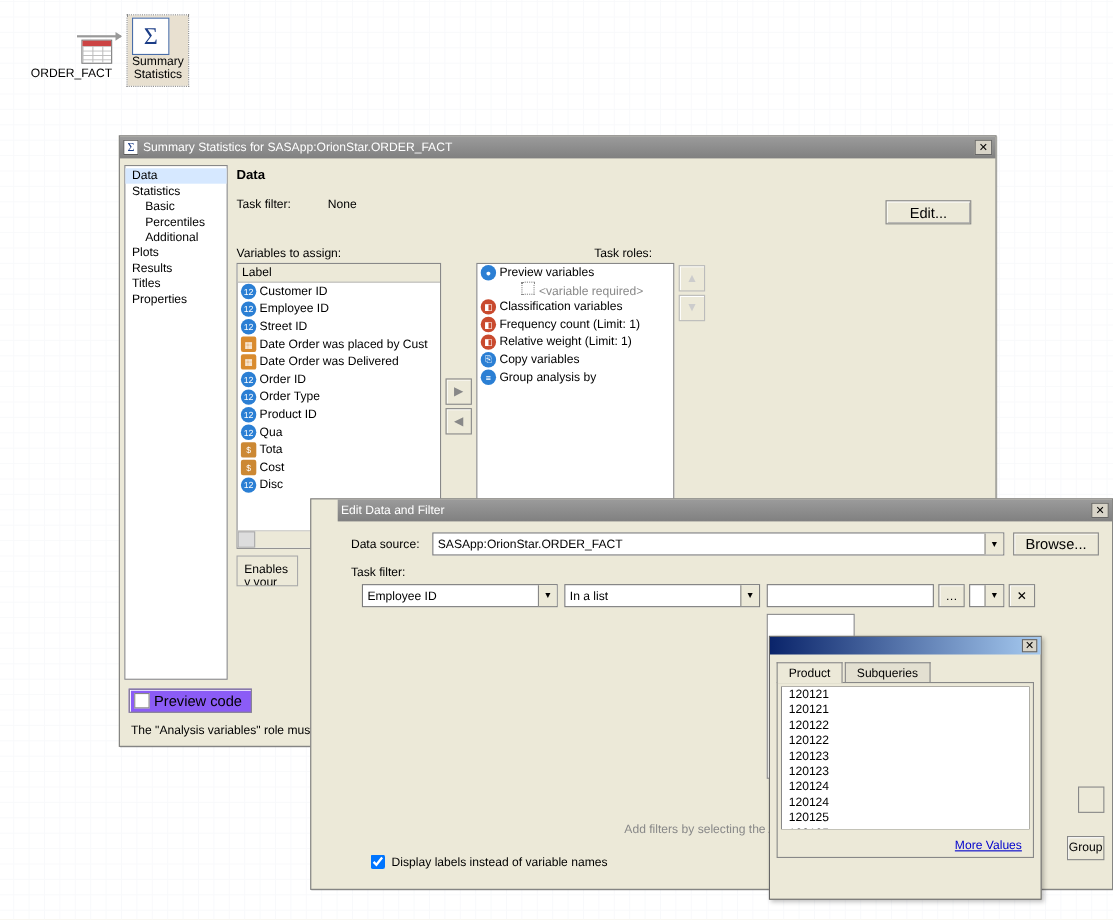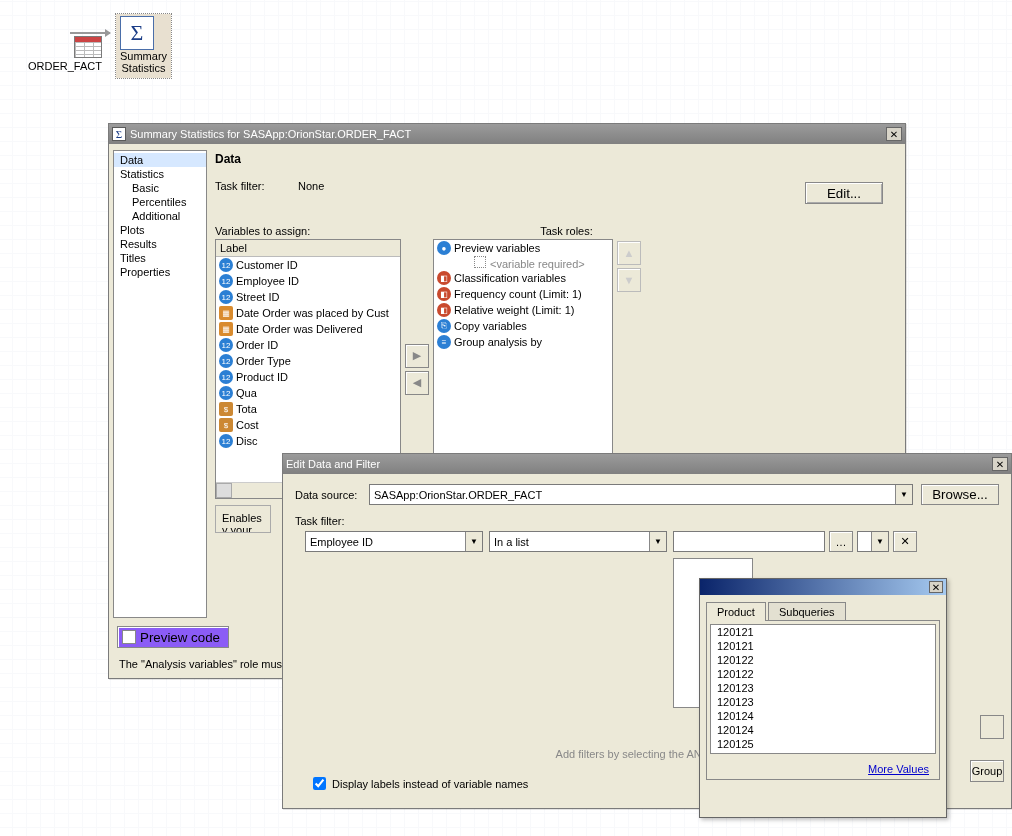--- a/index.html
+++ b/index.html
@@ -414,21 +414,21 @@
     </div>
 
     <button class="preview-btn">
       <span style="width:14px;height:14px;border:1px solid #888;background:#fff;"></span>
       <span>Preview code</span>
     </button>
     <div class="status-line">The "Analysis variables" role must</div>
   </div>
 </div>
 
-<div class="win" style="top:453px;left:282px;width:730px;height:356px;">
+<div class="win" style="top:453px;left:282px;width:730px;height:356px;padding-left:24px;">
   <div class="titlebar">
     <span>Edit Data and Filter</span>
     <span class="spacer"></span>
     <span class="closebtn">✕</span>
   </div>
   <div class="edf-body">
     <div class="fldrow">
       <span class="lbl">Data source:</span>
       <div class="combo" style="flex:1">
         <span>SASApp:OrionStar.ORDER_FACT</span>

